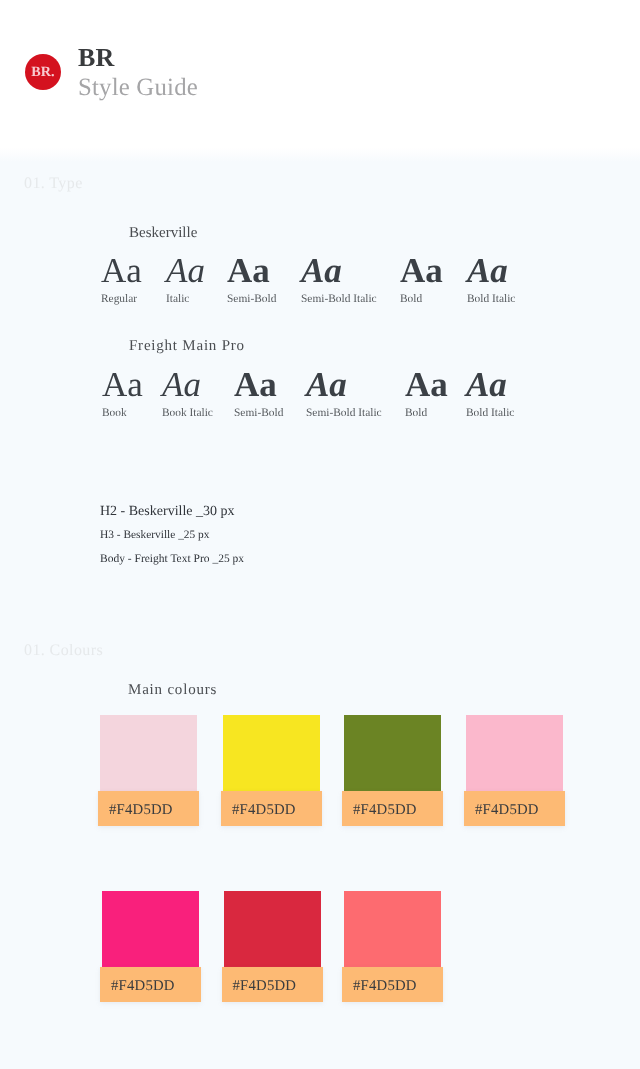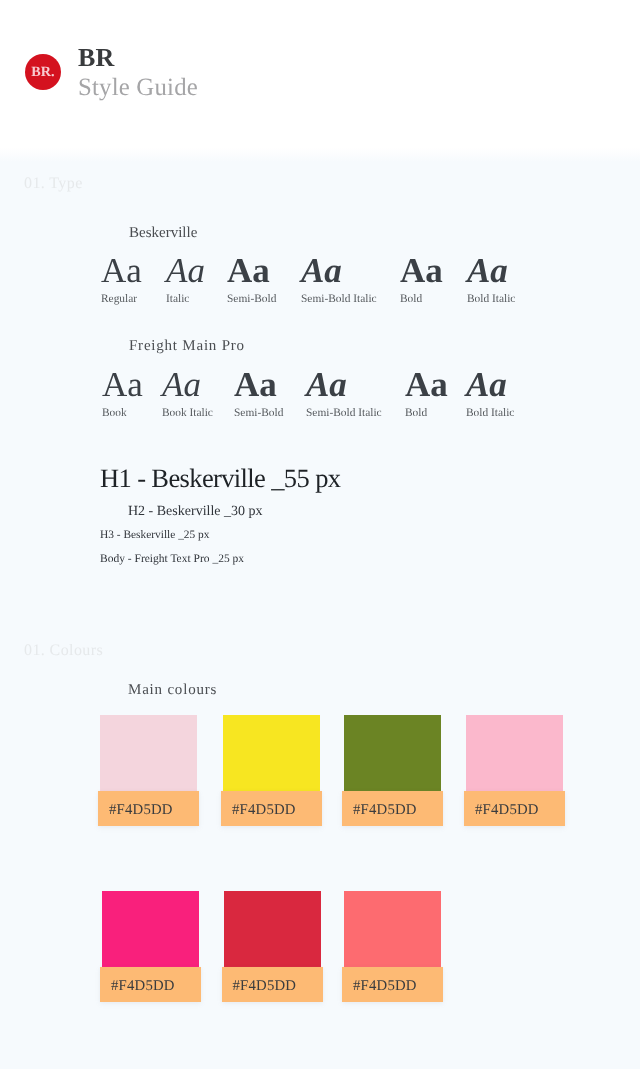--- a/index.html
+++ b/index.html
@@ -92,22 +92,21 @@
       <div class="aa" style="left: 234px; top: 367px; font-style: normal; font-weight: 600;">Aa</div>
       <div class="lbl" style="left: 234px; top: 408px;">Semi-Bold</div>
       <div class="aa" style="left: 306px; top: 367px; font-style: italic; font-weight: 600;">Aa</div>
       <div class="lbl" style="left: 306px; top: 408px;">Semi-Bold Italic</div>
       <div class="aa" style="left: 405px; top: 367px; font-style: normal; font-weight: 700;">Aa</div>
       <div class="lbl" style="left: 405px; top: 408px;">Bold</div>
       <div class="aa" style="left: 466px; top: 367px; font-style: italic; font-weight: 700;">Aa</div>
       <div class="lbl" style="left: 466px; top: 408px;">Bold Italic</div>
     </div>
 
-  <div class="h-sample" style="top:465px; font-size:26.5px; letter-spacing:-0.62px;">H1 - Beskerville _55 px</div>
-  <div class="h-sample" style="top:505px; font-size:14px; color:#30343a;margin-left:28px;">H2 - Beskerville _30 px</div>
+  <div class="h-sample" style="top:505px; font-size:14px; color:#30343a;">H2 - Beskerville _30 px</div>
   <div class="h-sample" style="top:530px; font-size:11.4px; color:#30343a;">H3 - Beskerville _25 px</div>
   <div class="h-sample" style="top:553.5px; font-size:11.5px; color:#30343a;">Body - Freight Text Pro _25 px</div>
 
   <div class="ghost" style="left:24px; top:643px;">01. Colours</div>
 
   <div class="fam-name" style="top:683px; left:100px; letter-spacing:0.8px;">Main colours</div>
 
   <div id="swatches">
       <div class="swatch" style="left: 97px; top: 715px;">
         <div class="chip" style="background: rgb(244, 213, 221);"></div>

